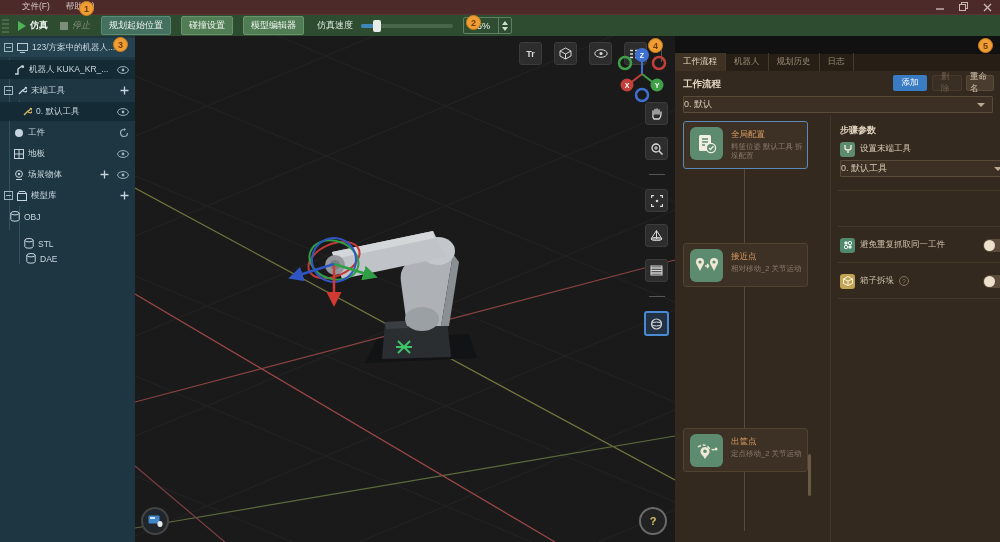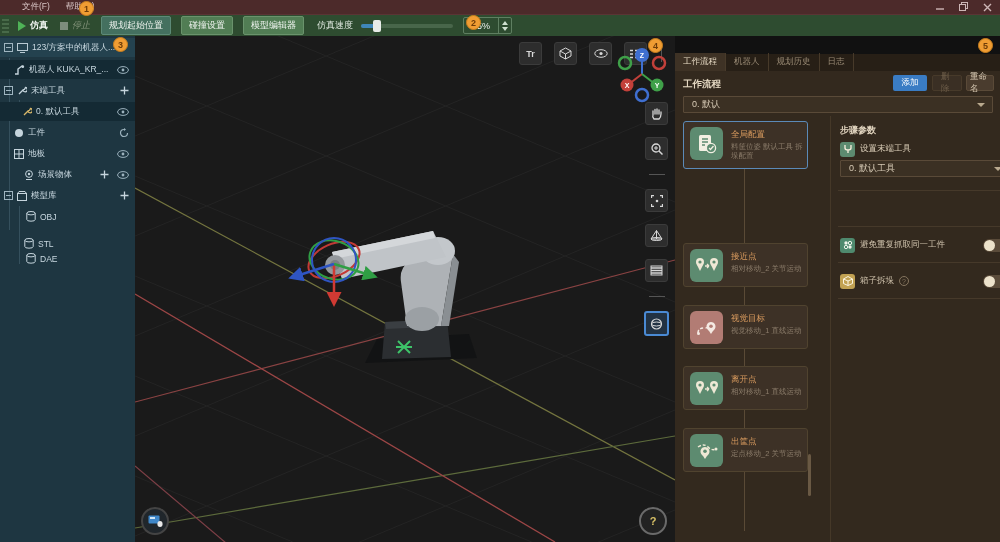--- a/index.html
+++ b/index.html
@@ -68,21 +68,21 @@
   .rtabs{position:absolute;left:0;top:0;width:325px;height:17px;background:#271f16;display:flex;align-items:flex-end;}
   .rtab{padding:3px 8px 3px;border-right:1px solid #473a2a;color:#9b8c76;cursor:pointer;font-size:8.5px;}
   .rtab.active{background:#3e3225;color:#e6d9c3;}
   .sec-head{position:absolute;left:8px;top:24px;font-weight:bold;color:#e6d9c3;font-size:9.5px;}
   .hbtn{position:absolute;top:21px;height:16px;border-radius:2px;display:flex;align-items:center;justify-content:center;
         padding:0 8px;cursor:pointer;font-size:8.5px;box-sizing:border-box;}
   .hbtn.blue{background:#3a7cc4;color:#fff;}
   .hbtn.dis{background:#3a2f24;color:#6e5e4a;border:1px solid #473a2a;cursor:default;}
   .hbtn.norm{background:#4a3c2e;color:#d6c8b2;border:1px solid #5a4a38;}
   .selbox{position:absolute;height:17px;background:#3b3023;border:1px solid #5a4a38;border-radius:1px;
-          display:flex;align-items:center;padding:0 8px;color:#d9ccb7;cursor:pointer;box-sizing:border-box;}
+          display:flex;align-items:center;padding:0 0;color:#d9ccb7;cursor:pointer;box-sizing:border-box;}
   .caret{position:absolute;right:7px;top:50%;margin-top:-2px;width:0;height:0;
          border-left:4px solid transparent;border-right:4px solid transparent;border-top:4px solid #b9a98e;}
 
   .cards-col{position:absolute;left:0;top:62px;width:138px;height:444px;}
   .connector{position:absolute;left:69px;top:45px;width:1px;height:370px;background:#5a4a36;}
   .card{position:absolute;left:8px;width:125px;background:#3d3126;border:1px solid #50432f;border-radius:3px;
         box-sizing:border-box;cursor:pointer;}
   .card.sel{border:1px solid #5b8ab8;}
   .cicon{position:absolute;left:6px;top:5px;width:33px;height:33px;border-radius:6px;
          display:flex;align-items:center;justify-content:center;}
@@ -254,21 +254,21 @@
         </span>
       <span class="lbl">地板</span>
       <span class="rico">
           <svg width="12" height="8">
             <ellipse cx="6" cy="4" rx="5.4" ry="3.4" fill="none" stroke="#9cb2bd"></ellipse>
             <circle cx="6" cy="4" r="1.4" fill="#9cb2bd"></circle>
           </svg>
         </span>
     </div>
 
-    <div class="trow" style="top:129px;padding-left:24px">
+    <div class="trow" style="top:129px;padding-left:14px">
       <span class="tico">
           <svg width="10" height="10">
             <circle cx="5" cy="4" r="3.4" fill="none" stroke="#c6d5dd"></circle>
             <circle cx="5" cy="4" r="1.2" fill="#c6d5dd"></circle>
             <line x1="2" y1="9.5" x2="8" y2="9.5" stroke="#c6d5dd"></line>
           </svg>
         </span>
       <span class="lbl">场景物体</span>
       <span class="rico" style="margin-right:4px">
           <svg width="9" height="9">
@@ -297,21 +297,21 @@
           </svg>
         </span>
       <span class="lbl">模型库</span>
       <span class="rico">
           <svg width="9" height="9">
             <path d="M4.5,0.5 V8.5 M0.5,4.5 H8.5" stroke="#c6d5dd" stroke-width="1.3"></path>
           </svg>
         </span>
     </div>
 
-    <div class="trow" style="top:171px;padding-left:26px">
+    <div class="trow" style="top:171px;padding-left:10px">
       <span class="tico">
           <svg width="10" height="11">
             <ellipse cx="5" cy="2.2" rx="4.2" ry="1.7" fill="none" stroke="#c6d5dd"></ellipse>
             <path d="M0.8,2.2 V8.5 a4.2,1.7 0 0 0 8.4,0 V2.2" fill="none" stroke="#c6d5dd"></path>
           </svg>
         </span>
       <span class="lbl">OBJ</span>
     </div>
     <div class="trow" style="top:198px;padding-left:24px">
       <span class="tico">
@@ -546,49 +546,21 @@
               <path d="M10,10 H14 M14,10 l-2,-2 M14,10 l-2,2" stroke="#eee8d5" stroke-width="1.3" fill="none"></path>
               <circle cx="19" cy="6" r="4" fill="#eee8d5"></circle>
               <circle cx="19" cy="6" r="1.6" fill="#5d8b70"></circle>
               <path d="M16,9 L19,15 L22,9" fill="#eee8d5"></path>
             </svg>
         </span>
         <span class="ctitle">接近点</span>
         <span class="csub">相对移动_2 关节运动</span>
       </div>
 
-      <div class="card" style="top:189px;height:44px">
-        <span class="cicon" style="background:#b27c74">
-          <svg width="22" height="20">
-              <path d="M2,15 Q2,10 8,10 T14,6" fill="none" stroke="#f4e9e2" stroke-width="1.5" stroke-dasharray="3,2"></path>
-              <circle cx="2.5" cy="15.5" r="1.5" fill="#f4e9e2"></circle>
-              <path d="M15,4 a4.5,4.5 0 1 1 -0.01,0 Z" fill="#f4e9e2"></path>
-              <circle cx="15" cy="8.2" r="1.8" fill="#b27c74"></circle>
-              <path d="M11.4,10.5 L15,16 L18.6,10.5" fill="#f4e9e2"></path>
-            </svg>
-        </span>
-        <span class="ctitle">视觉目标</span>
-        <span class="csub">视觉移动_1 直线运动</span>
-      </div>
-
-      <div class="card" style="top:250px;height:44px">
-        <span class="cicon" style="background:#5d8b70">
-          <svg width="24" height="20">
-              <circle cx="5" cy="6" r="4" fill="#eee8d5"></circle>
-              <circle cx="5" cy="6" r="1.6" fill="#5d8b70"></circle>
-              <path d="M2,9 L5,15 L8,9" fill="#eee8d5"></path>
-              <path d="M10,10 H14 M14,10 l-2,-2 M14,10 l-2,2" stroke="#eee8d5" stroke-width="1.3" fill="none"></path>
-              <circle cx="19" cy="6" r="4" fill="#eee8d5"></circle>
-              <circle cx="19" cy="6" r="1.6" fill="#5d8b70"></circle>
-              <path d="M16,9 L19,15 L22,9" fill="#eee8d5"></path>
-            </svg>
-        </span>
-        <span class="ctitle">离开点</span>
-        <span class="csub">相对移动_1 直线运动</span>
-      </div>
+
 
       <div class="card" style="top:312px;height:44px">
         <span class="cicon" style="background:#5d8b70">
           <svg width="22" height="20">
               <path d="M2,6 Q8,2 12,6 T20,8" fill="none" stroke="#eee8d5" stroke-width="1.5" stroke-dasharray="3,2"></path>
               <circle cx="20" cy="8" r="1.5" fill="#eee8d5"></circle>
               <path d="M9,6 a4.5,4.5 0 1 1 -0.01,0 Z" fill="#eee8d5"></path>
               <circle cx="9" cy="10.2" r="1.8" fill="#5d8b70"></circle>
               <path d="M5.4,12.5 L9,18 L12.6,12.5" fill="#eee8d5"></path>
             </svg>

